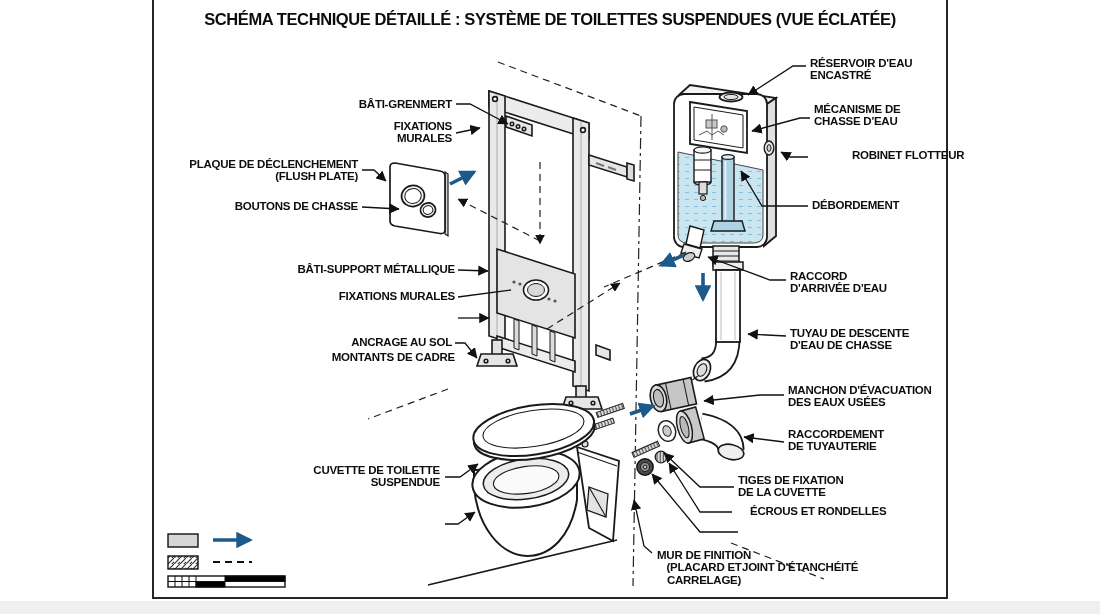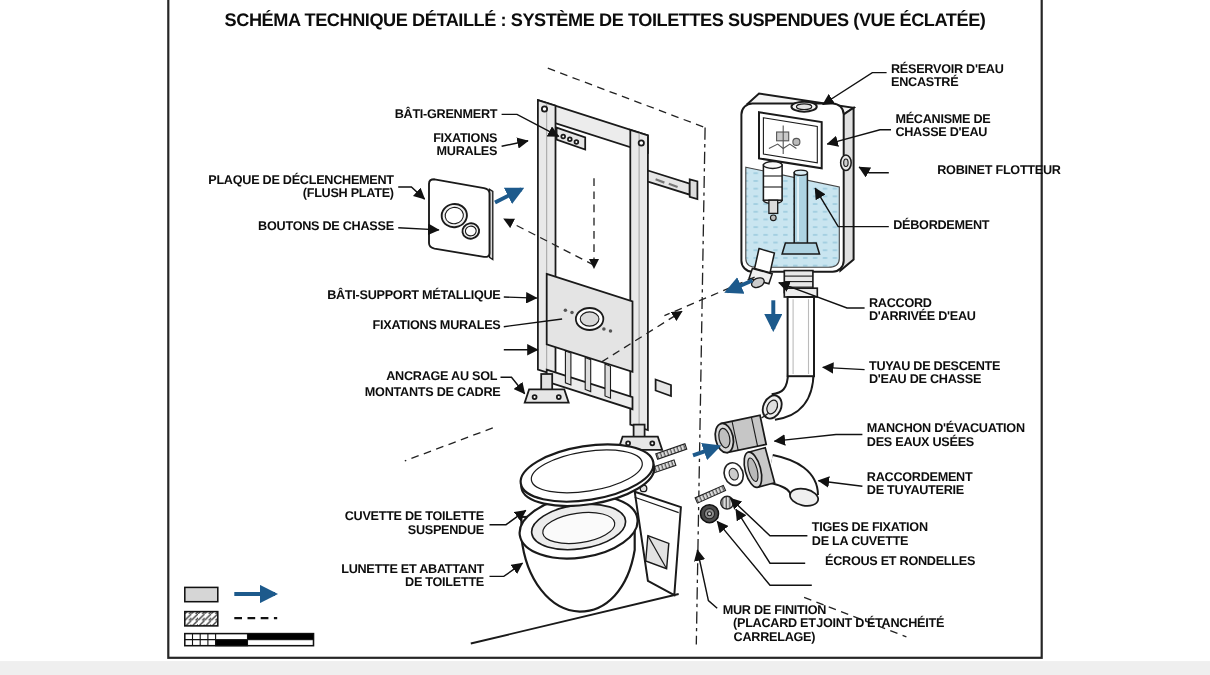--- a/index.html
+++ b/index.html
@@ -289,22 +289,20 @@
 MURALES</div>
   <div class="lbl r" style="right:742px;top:158px;">PLAQUE DE DÉCLENCHEMENT
 (FLUSH PLATE)</div>
   <div class="lbl r" style="right:742px;top:200px;">BOUTONS DE CHASSE</div>
   <div class="lbl r" style="right:645px;top:263px;">BÂTI-SUPPORT MÉTALLIQUE</div>
   <div class="lbl r" style="right:645px;top:290px;">FIXATIONS MURALES</div>
   <div class="lbl r" style="right:645px;top:311px;margin-top:40px;">MONTANTS DE CADRE</div>
   <div class="lbl r" style="right:648px;top:336px;">ANCRAGE AU SOL</div>
   <div class="lbl r" style="right:660px;top:464px;">CUVETTE DE TOILETTE
 SUSPENDUE</div>
-  <div class="lbl r" style="right:660px;top:512px;">LUNETTE ET ABATTANT
-DE TOILETTE</div>
 
   <div class="lbl" style="left:810px;top:57px;">RÉSERVOIR D'EAU
 ENCASTRÉ</div>
   <div class="lbl" style="left:814px;top:103px;">MÉCANISME DE
 CHASSE D'EAU</div>
   <div class="lbl" style="left:852px;top:149px;">ROBINET FLOTTEUR</div>
   <div class="lbl" style="left:812px;top:199px;">DÉBORDEMENT</div>
   <div class="lbl" style="left:790px;top:270px;">RACCORD
 D'ARRIVÉE D'EAU</div>
   <div class="lbl" style="left:790px;top:327px;">TUYAU DE DESCENTE

